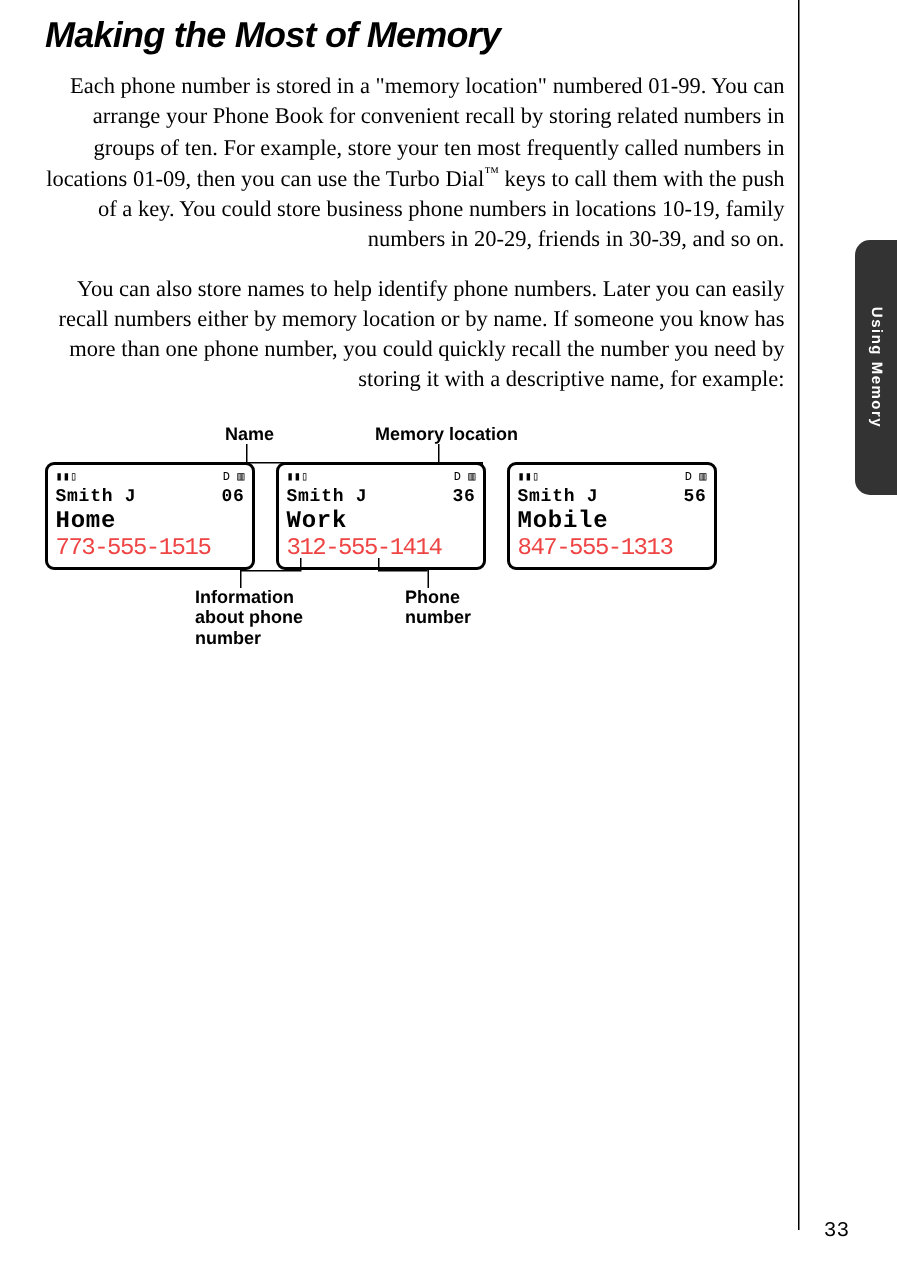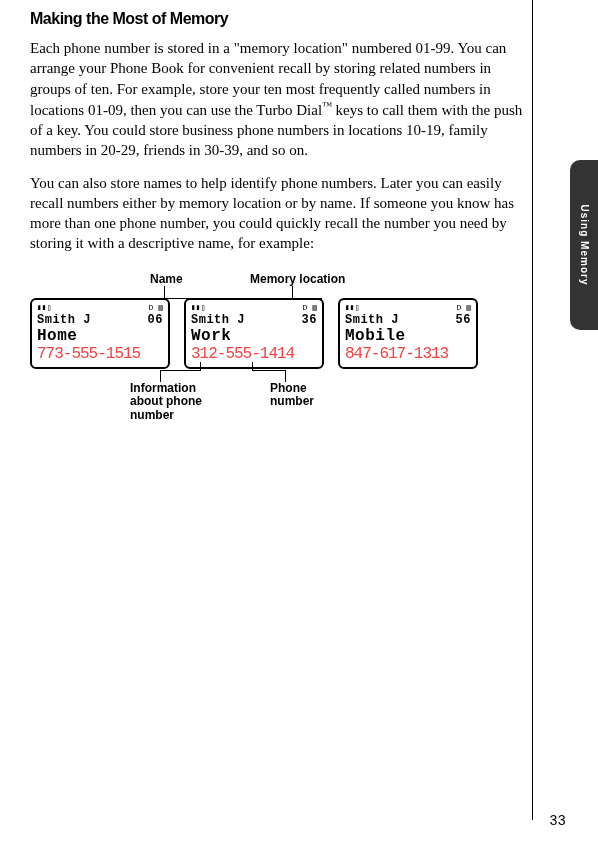--- a/index.html
+++ b/index.html
@@ -9,30 +9,32 @@
       font-family: Georgia, 'Times New Roman', serif;
       background: #fff;
       position: relative;
     }
     .content-area {
       padding: 10px 75px 10px 30px;
       position: relative;
     }
     .page-title {
       font-family: Arial, Helvetica, sans-serif;
-      font-weight: bold;
-      font-size: 16px;
+      font-style: italic;
+      font-weight: bold;
+      font-size: 24px;
       margin-bottom: 10px;
       letter-spacing: -0.5px;
     }
     .body-text {
       font-size: 15px;
       line-height: 1.35;
       margin-bottom: 12px;
       font-family: Georgia, serif;
+      text-align: right;
     }
     .body-text sup { font-size: 10px; }
     .side-tab {
       position: absolute;
       right: 0;
       top: 160px;
       width: 28px;
       height: 170px;
       background: #333;
       border-top-left-radius: 10px;
@@ -202,21 +204,21 @@
       <div class="screen">
         <div class="screen-top">
           <span class="icon">▮▮▯</span>
           <span class="icon">D ▥</span>
         </div>
         <div class="screen-line1">
           <span>Smith J</span>
           <span>56</span>
         </div>
         <div class="screen-line2">Mobile</div>
-        <div class="screen-number">847-617-1313</div>
+        <div class="screen-number">847-555-1313</div>
       </div>
     </div>
 
     <div class="connector" style="left:170px; top:90px; width:1px; height:8px;"></div>
     <div class="connector" style="left:130px; top:98px; width:41px; height:1px;"></div>
     <div class="connector" style="left:130px; top:98px; width:1px; height:12px;"></div>
 
     <div class="connector" style="left:222px; top:90px; width:1px; height:8px;"></div>
     <div class="connector" style="left:222px; top:98px; width:33px; height:1px;"></div>
     <div class="connector" style="left:255px; top:98px; width:1px; height:12px;"></div>

